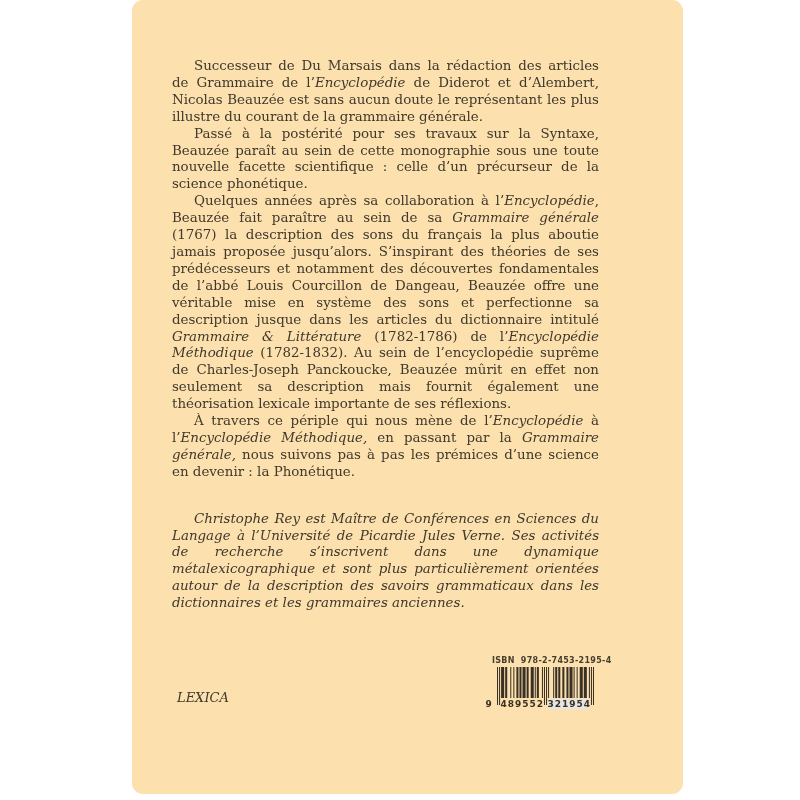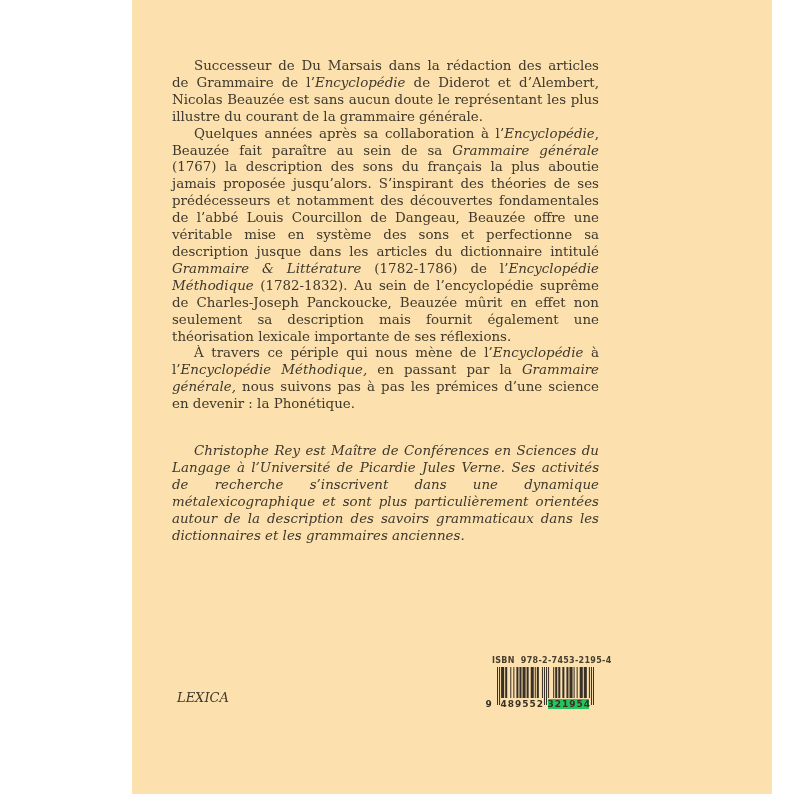--- a/index.html
+++ b/index.html
@@ -8,22 +8,23 @@
     background: #ffffff;
     font-family: "DejaVu Serif", serif;
     position: relative;
     overflow: hidden;
   }
   .page { position: absolute; inset: 0; background: #ffffff; }
 
   .cover {
     position: absolute;
     left: 132px; top: 0;
-    width: 640px; height: 794px;
+    width: 551px; height: 794px;
     background: #FCE0AD;
+    border-radius: 11px;
   }
 
   .main-text {
     position: absolute;
     left: 40px; top: 58px;
     width: 427px;
     text-align: justify;
     font-size: 13.4px;
     line-height: 16.9px;
     color: #3E382D;
@@ -65,30 +66,31 @@
   .digit {
     position: absolute;
     bottom: -2px;
     font-family: "DejaVu Sans", sans-serif;
     font-size: 9px;
     line-height: 10px;
     color: #3A3126;
   }
   .d9 { left: -11px; }
   .g1 { left: 4px;  width: 41px; background: #FCE0AD; letter-spacing: 1px; text-align: center; }
-  .g2 { left: 51px; width: 41px; background: #22c55e; letter-spacing: 1px; text-align: center; }
+  .g2 { left: 51px; width: 41px; background: #e5e5e5; letter-spacing: 1px; text-align: center; }
 </style>
 </head>
 <body>
 
 <div class="page">
   <div class="cover">
 
     <div class="main-text">
       <p><span>Successeur de Du Marsais dans la rédaction des articles de Grammaire de l’</span><span class="italic">Encyclopédie</span><span> de Diderot et d’Alembert, Nicolas Beauzée est sans aucun doute le représentant les plus illustre du courant de la grammaire générale.</span></p>
+      <p><span>Passé à la postérité pour ses travaux sur la Syntaxe, Beauzée paraît au sein de cette monographie sous une toute nouvelle facette scientifique : celle d’un précurseur de la science phonétique.</span></p>
       <p><span>Quelques années après sa collaboration à l’</span><span class="italic">Encyclopédie</span><span>, Beauzée fait paraître au sein de sa </span><span class="italic">Grammaire générale</span><span> (1767) la description des sons du français la plus aboutie jamais proposée jusqu’alors. S’inspirant des théories de ses prédécesseurs et notamment des découvertes fondamentales de l’abbé Louis Courcillon de Dangeau, Beauzée offre une véritable mise en système des sons et perfectionne sa description jusque dans les articles du dictionnaire intitulé </span><span class="italic">Grammaire &amp; Littérature</span><span> (1782-1786) de l’</span><span class="italic">Encyclopédie Méthodique</span><span> (1782-1832). Au sein de l’encyclopédie suprême de Charles-Joseph Panckoucke, Beauzée mûrit en effet non seulement sa description mais fournit également une théorisation lexicale importante de ses réflexions.</span></p>
       <p><span>À travers ce périple qui nous mène de l’</span><span class="italic">Encyclopédie</span><span> à l’</span><span class="italic">Encyclopédie Méthodique,</span><span> en passant par la </span><span class="italic">Grammaire générale,</span><span> nous suivons pas à pas les prémices d’une science en devenir : la Phonétique.</span></p>
       <p class="bio"><span>Christophe Rey est Maître de Conférences en Sciences du Langage à l’Université de Picardie Jules Verne. Ses activités de recherche s’inscrivent dans une dynamique métalexicographique et sont plus particulièrement orientées autour de la description des savoirs grammaticaux dans les dictionnaires et les grammaires anciennes.</span></p>
     </div>
 
     <div class="imprint">
       <div>LEXICA</div>
     </div>
 
     <div class="barcode">

